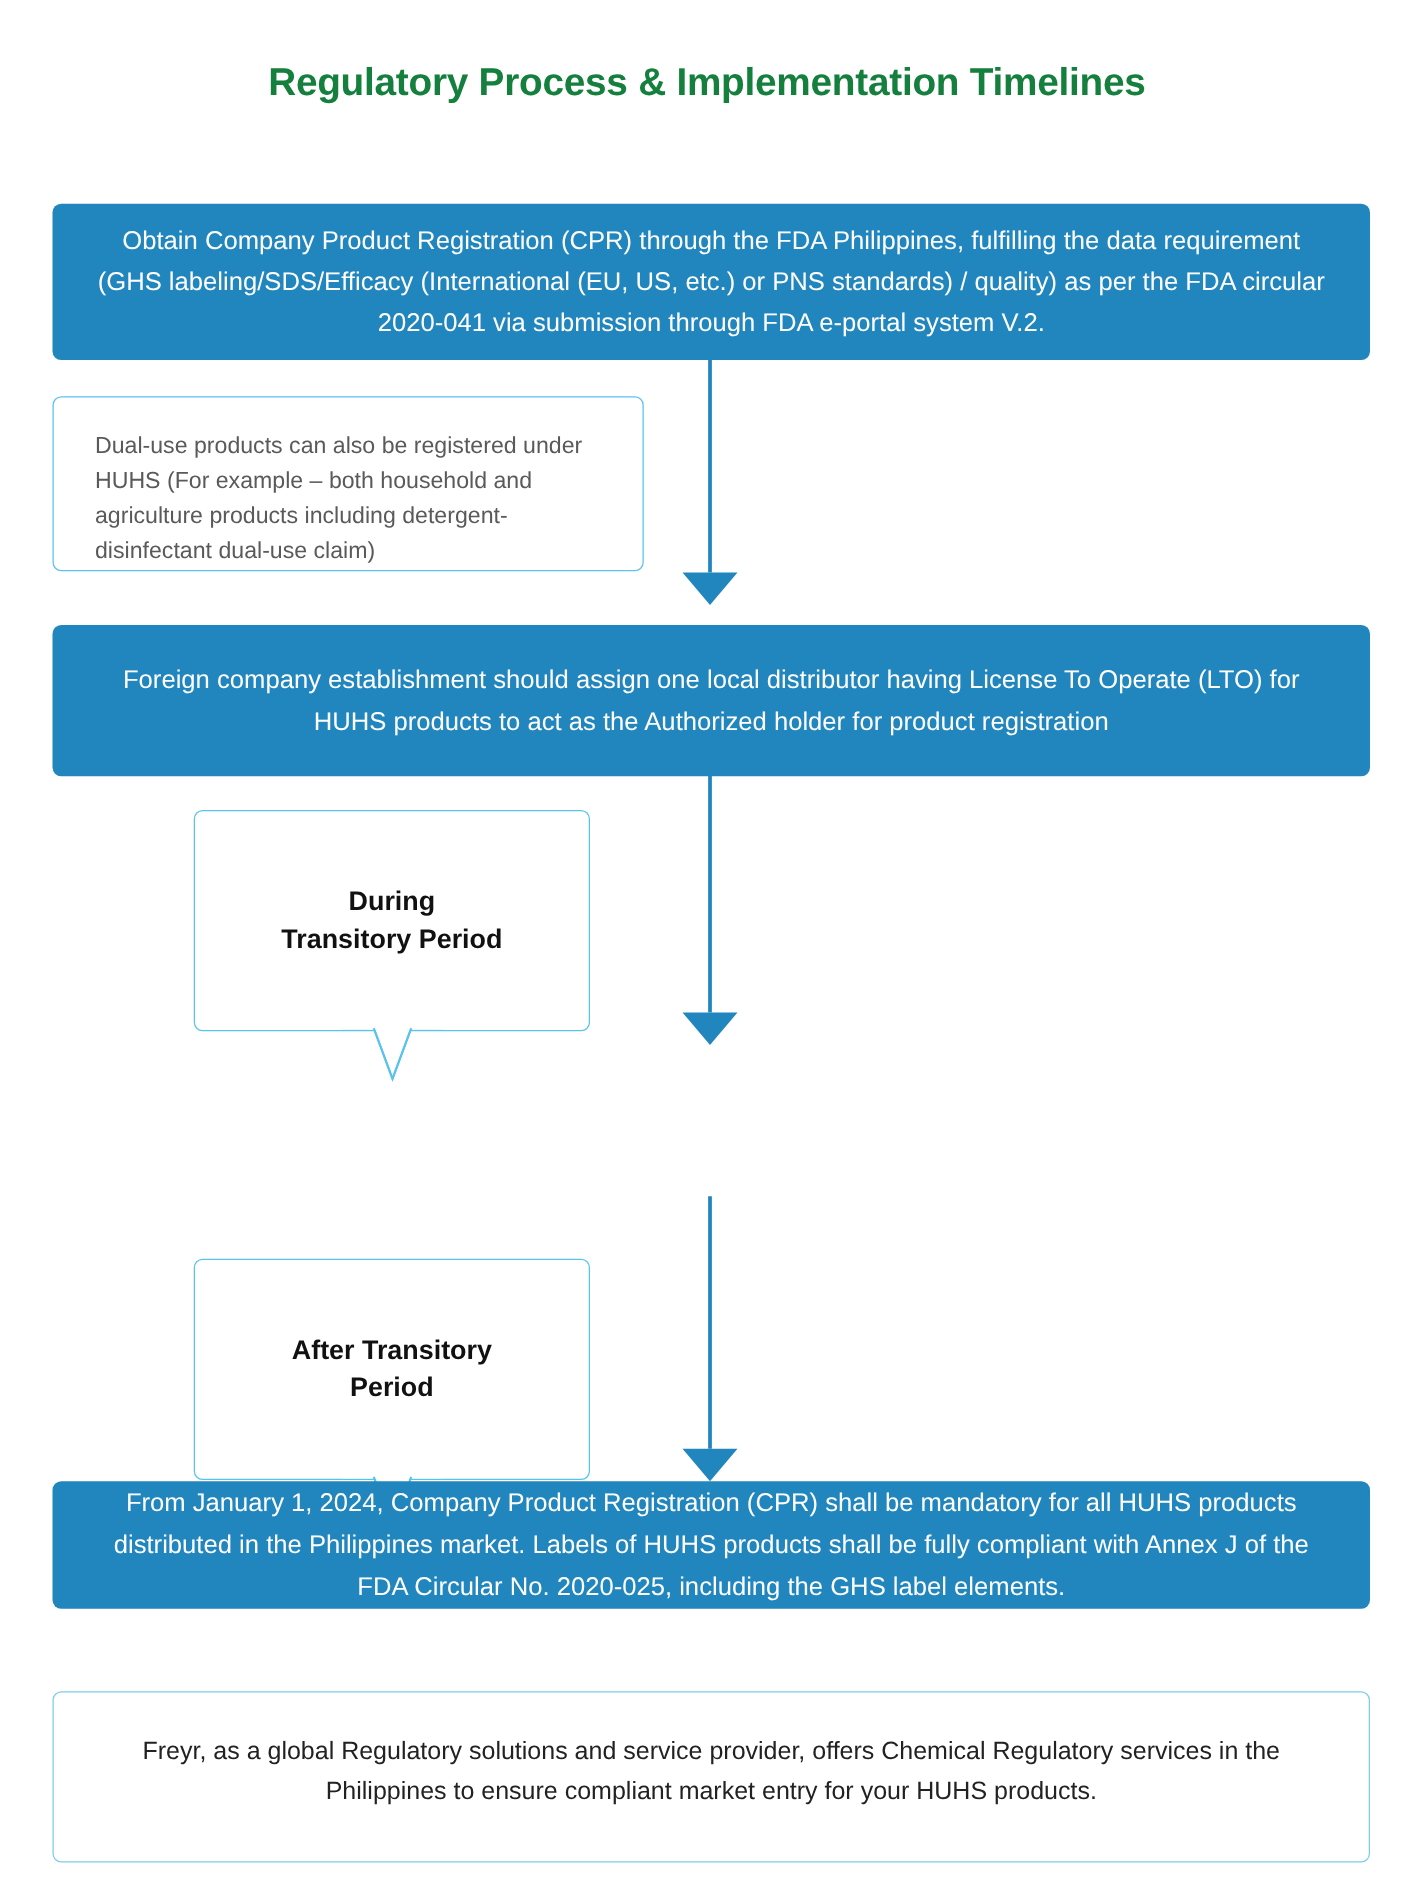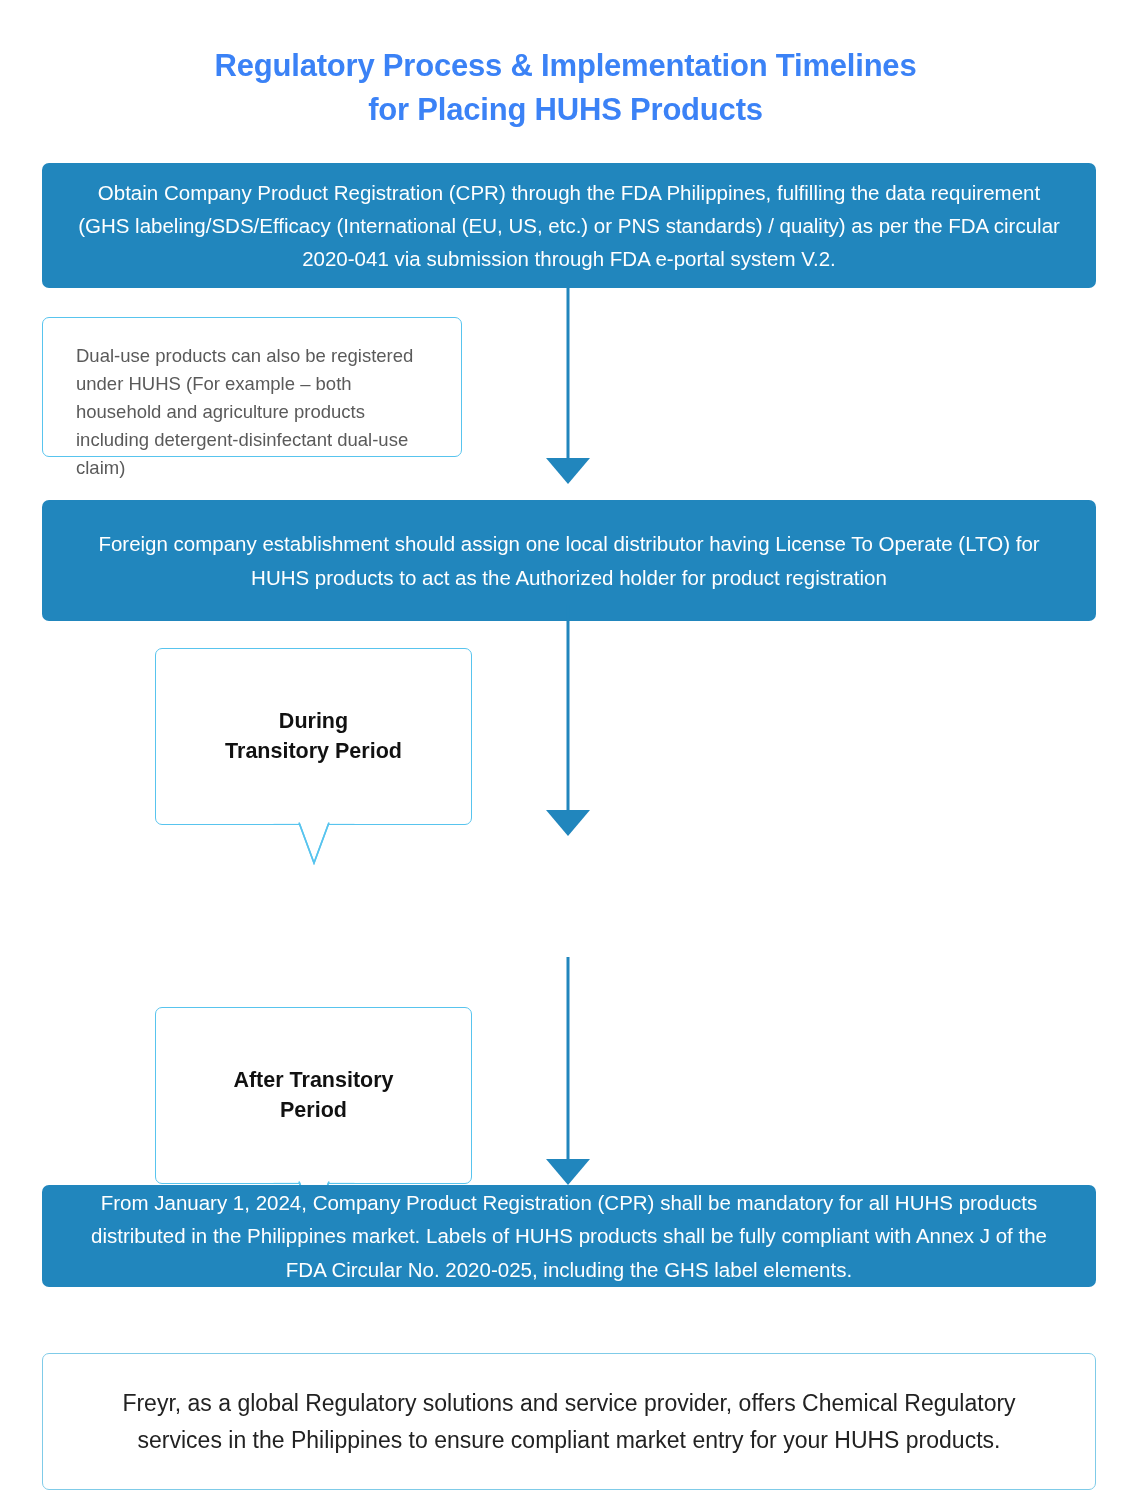--- a/index.html
+++ b/index.html
@@ -25,21 +25,21 @@
   
   .title {
     position: absolute;
     top: 44px;
     left: 0;
     width: 1131px;
     text-align: center;
     font-size: 31px;
     font-weight: bold;
     line-height: 1.42;
-    color: #3b82f6;
+    color: #15803d;
     letter-spacing: -0.2px;
   }
   .title .line { display: block; }
 
   
   .blue-box {
     position: absolute;
     left: 42px;
     width: 1054px;
     background: #2186BD;
@@ -61,21 +61,21 @@
   #box1 { top: 163px;  height: 125px; }
   #box2 { top: 500px;  height: 121px; }
   #box3 { top: 836px;  height: 121px; }
   #box4 { top: 1185px; height: 102px; }
 
   
   .note-box {
     position: absolute;
     left: 42px;
     top: 317px;
-    width: 420px;
+    width: 473px;
     height: 140px;
     border: 1.4px solid #58C4EE;
     border-radius: 7px;
     background: #ffffff;
     padding: 24px 30px 0 33px;
   }
   .note-box .txt {
     font-size: 18.5px;
     line-height: 1.52;
     color: #5a5a5a;
@@ -159,33 +159,32 @@
     border: 1.4px solid #7FCBE8;
     border-radius: 7px;
     background: #ffffff;
     display: flex;
     align-items: flex-start;
     justify-content: center;
     text-align: center;
     padding: 31px 60px 0 60px;
   }
   .footer-box .txt {
-    font-size: 23px;
+    font-size: 20px;
     line-height: 1.62;
     color: #222222;
   }
 </style>
 </head>
 <body>
 
 <div class="canvas">
 
   <div class="title">
     <span class="line">Regulatory Process &amp; Implementation Timelines</span>
-    <span class="line">for Placing HUHS Products</span>
   </div>
 
   <div class="blue-box" id="box1">
     <span class="txt">Obtain Company Product Registration (CPR) through the FDA Philippines, fulfilling the data requirement (GHS labeling/SDS/Efficacy (International (EU, US, etc.) or PNS standards) / quality) as per the FDA circular 2020-041 via submission through FDA e-portal system V.2.</span>
   </div>
 
   <div class="note-box">
     <span class="txt">Dual-use products can also be registered under HUHS  (For example – both household and agriculture products  including detergent-disinfectant dual-use claim)</span>
   </div>
 

